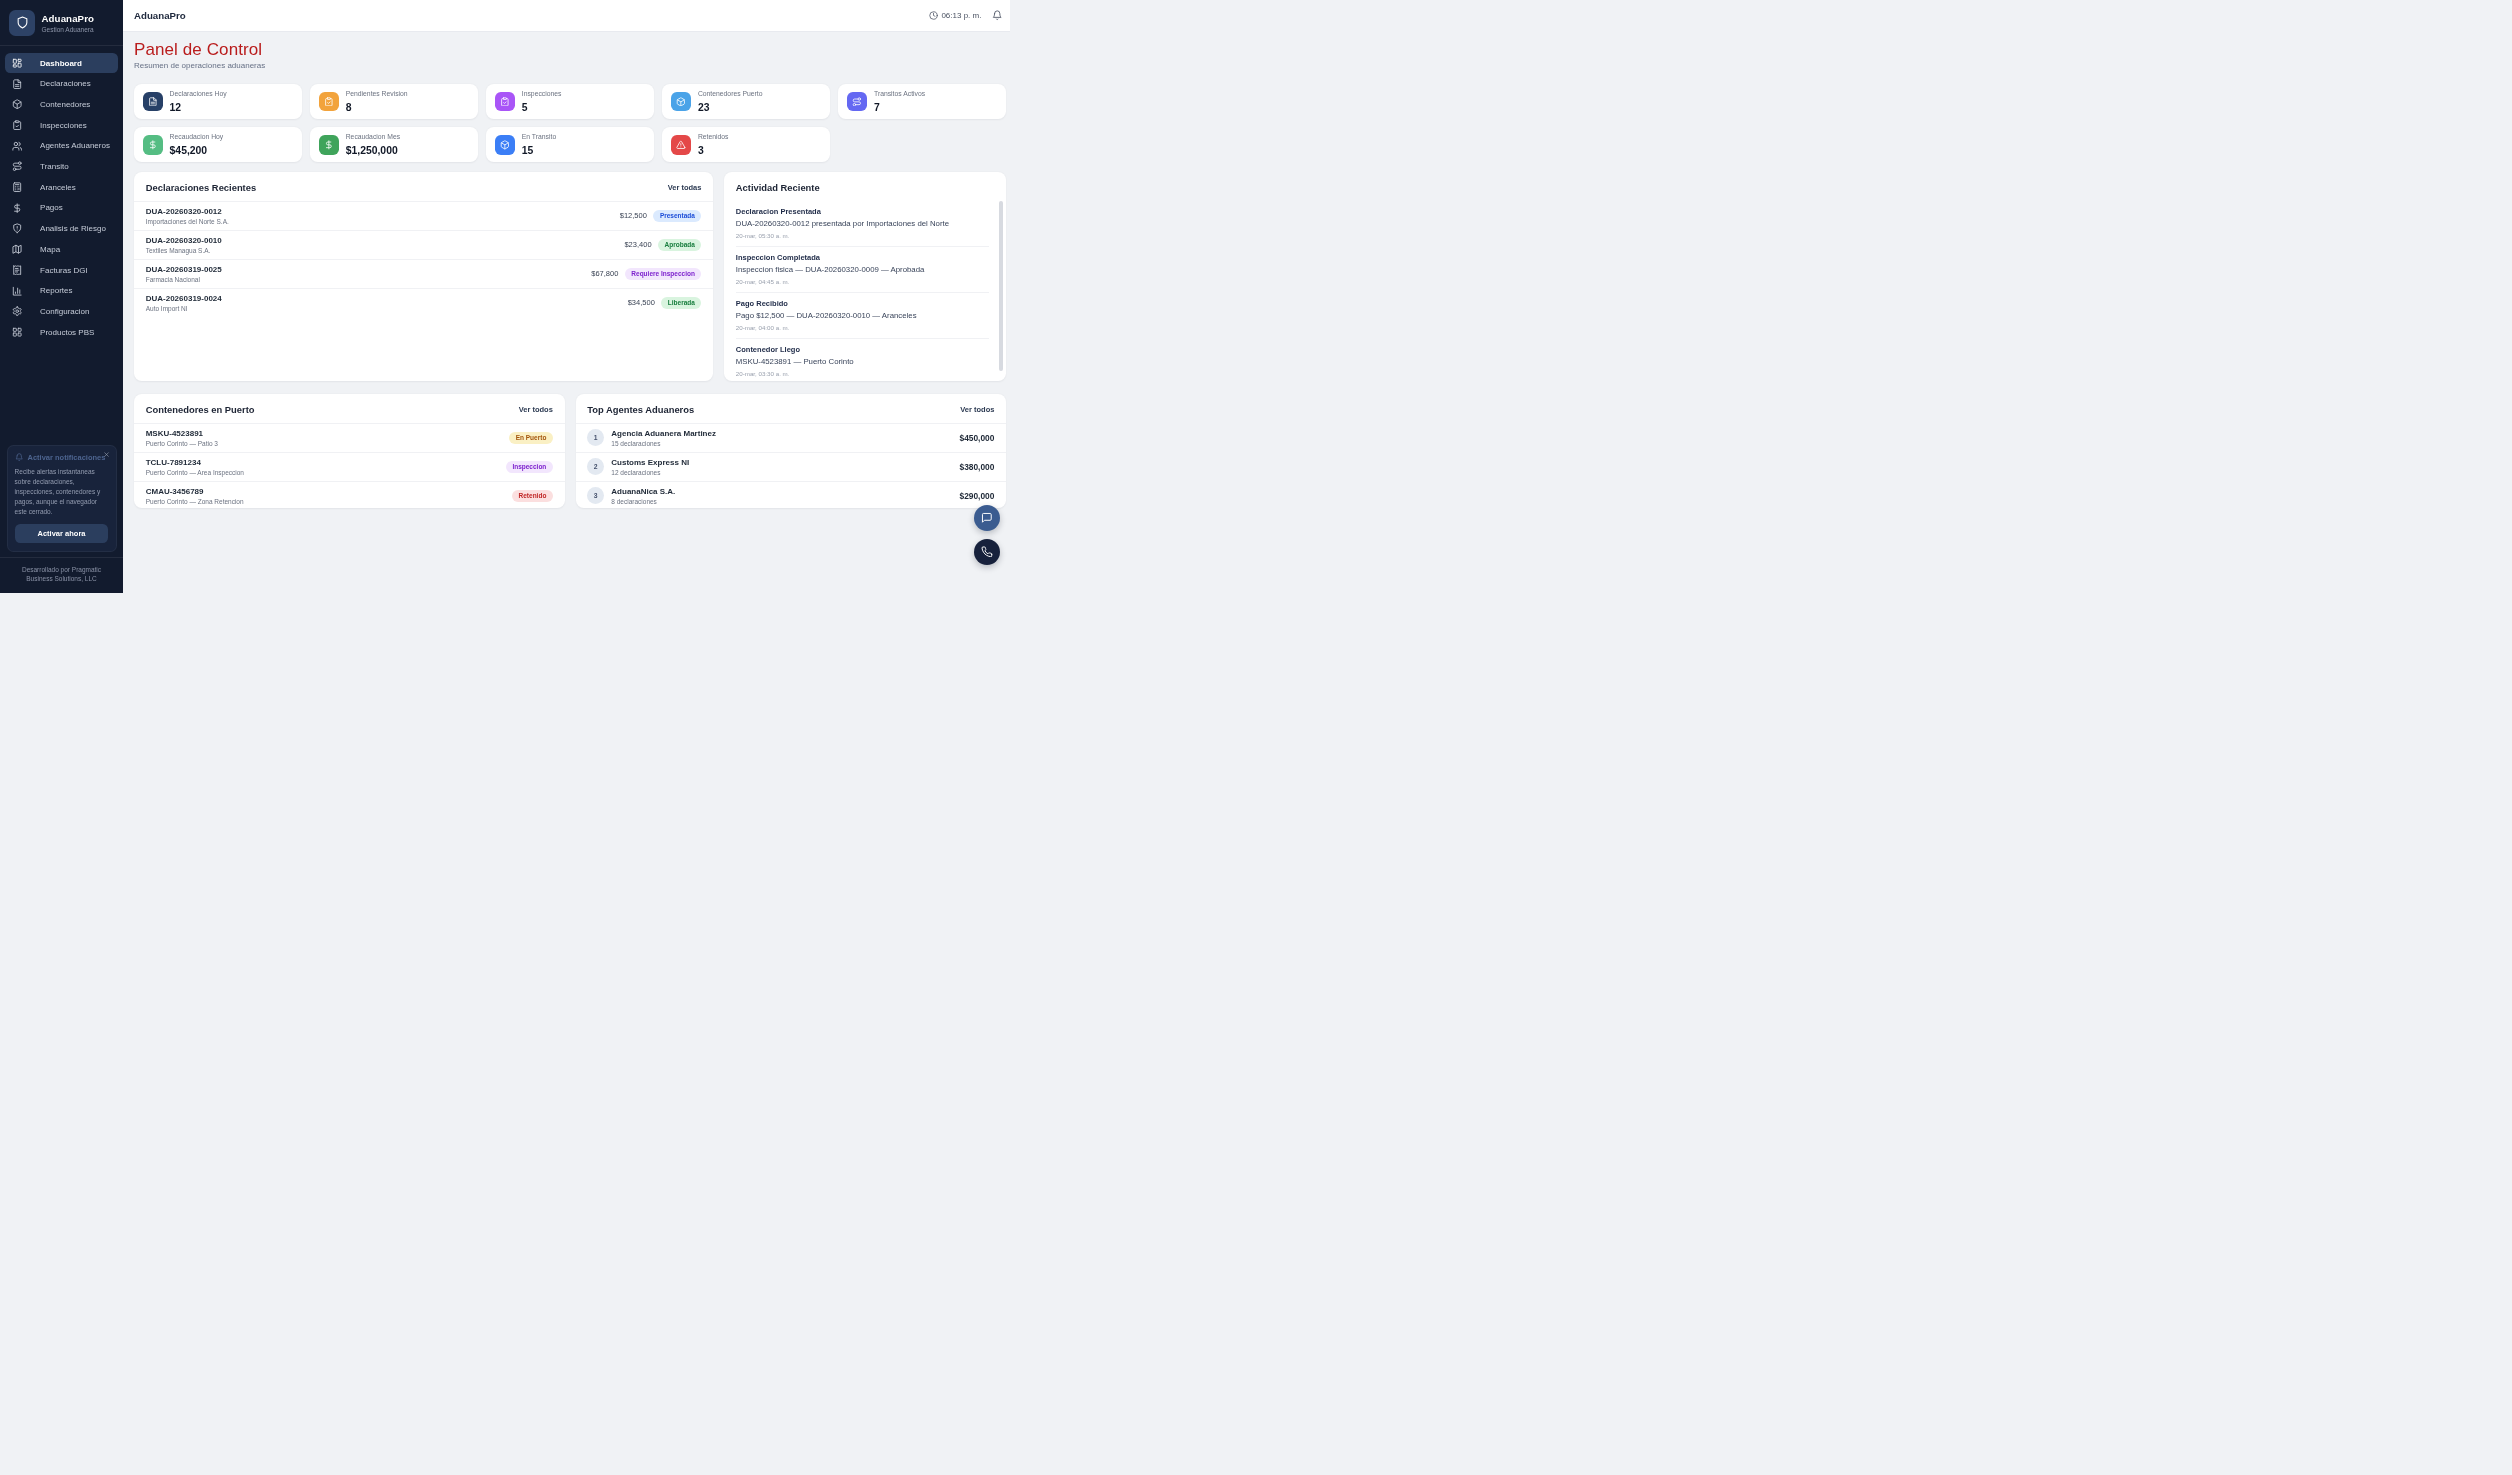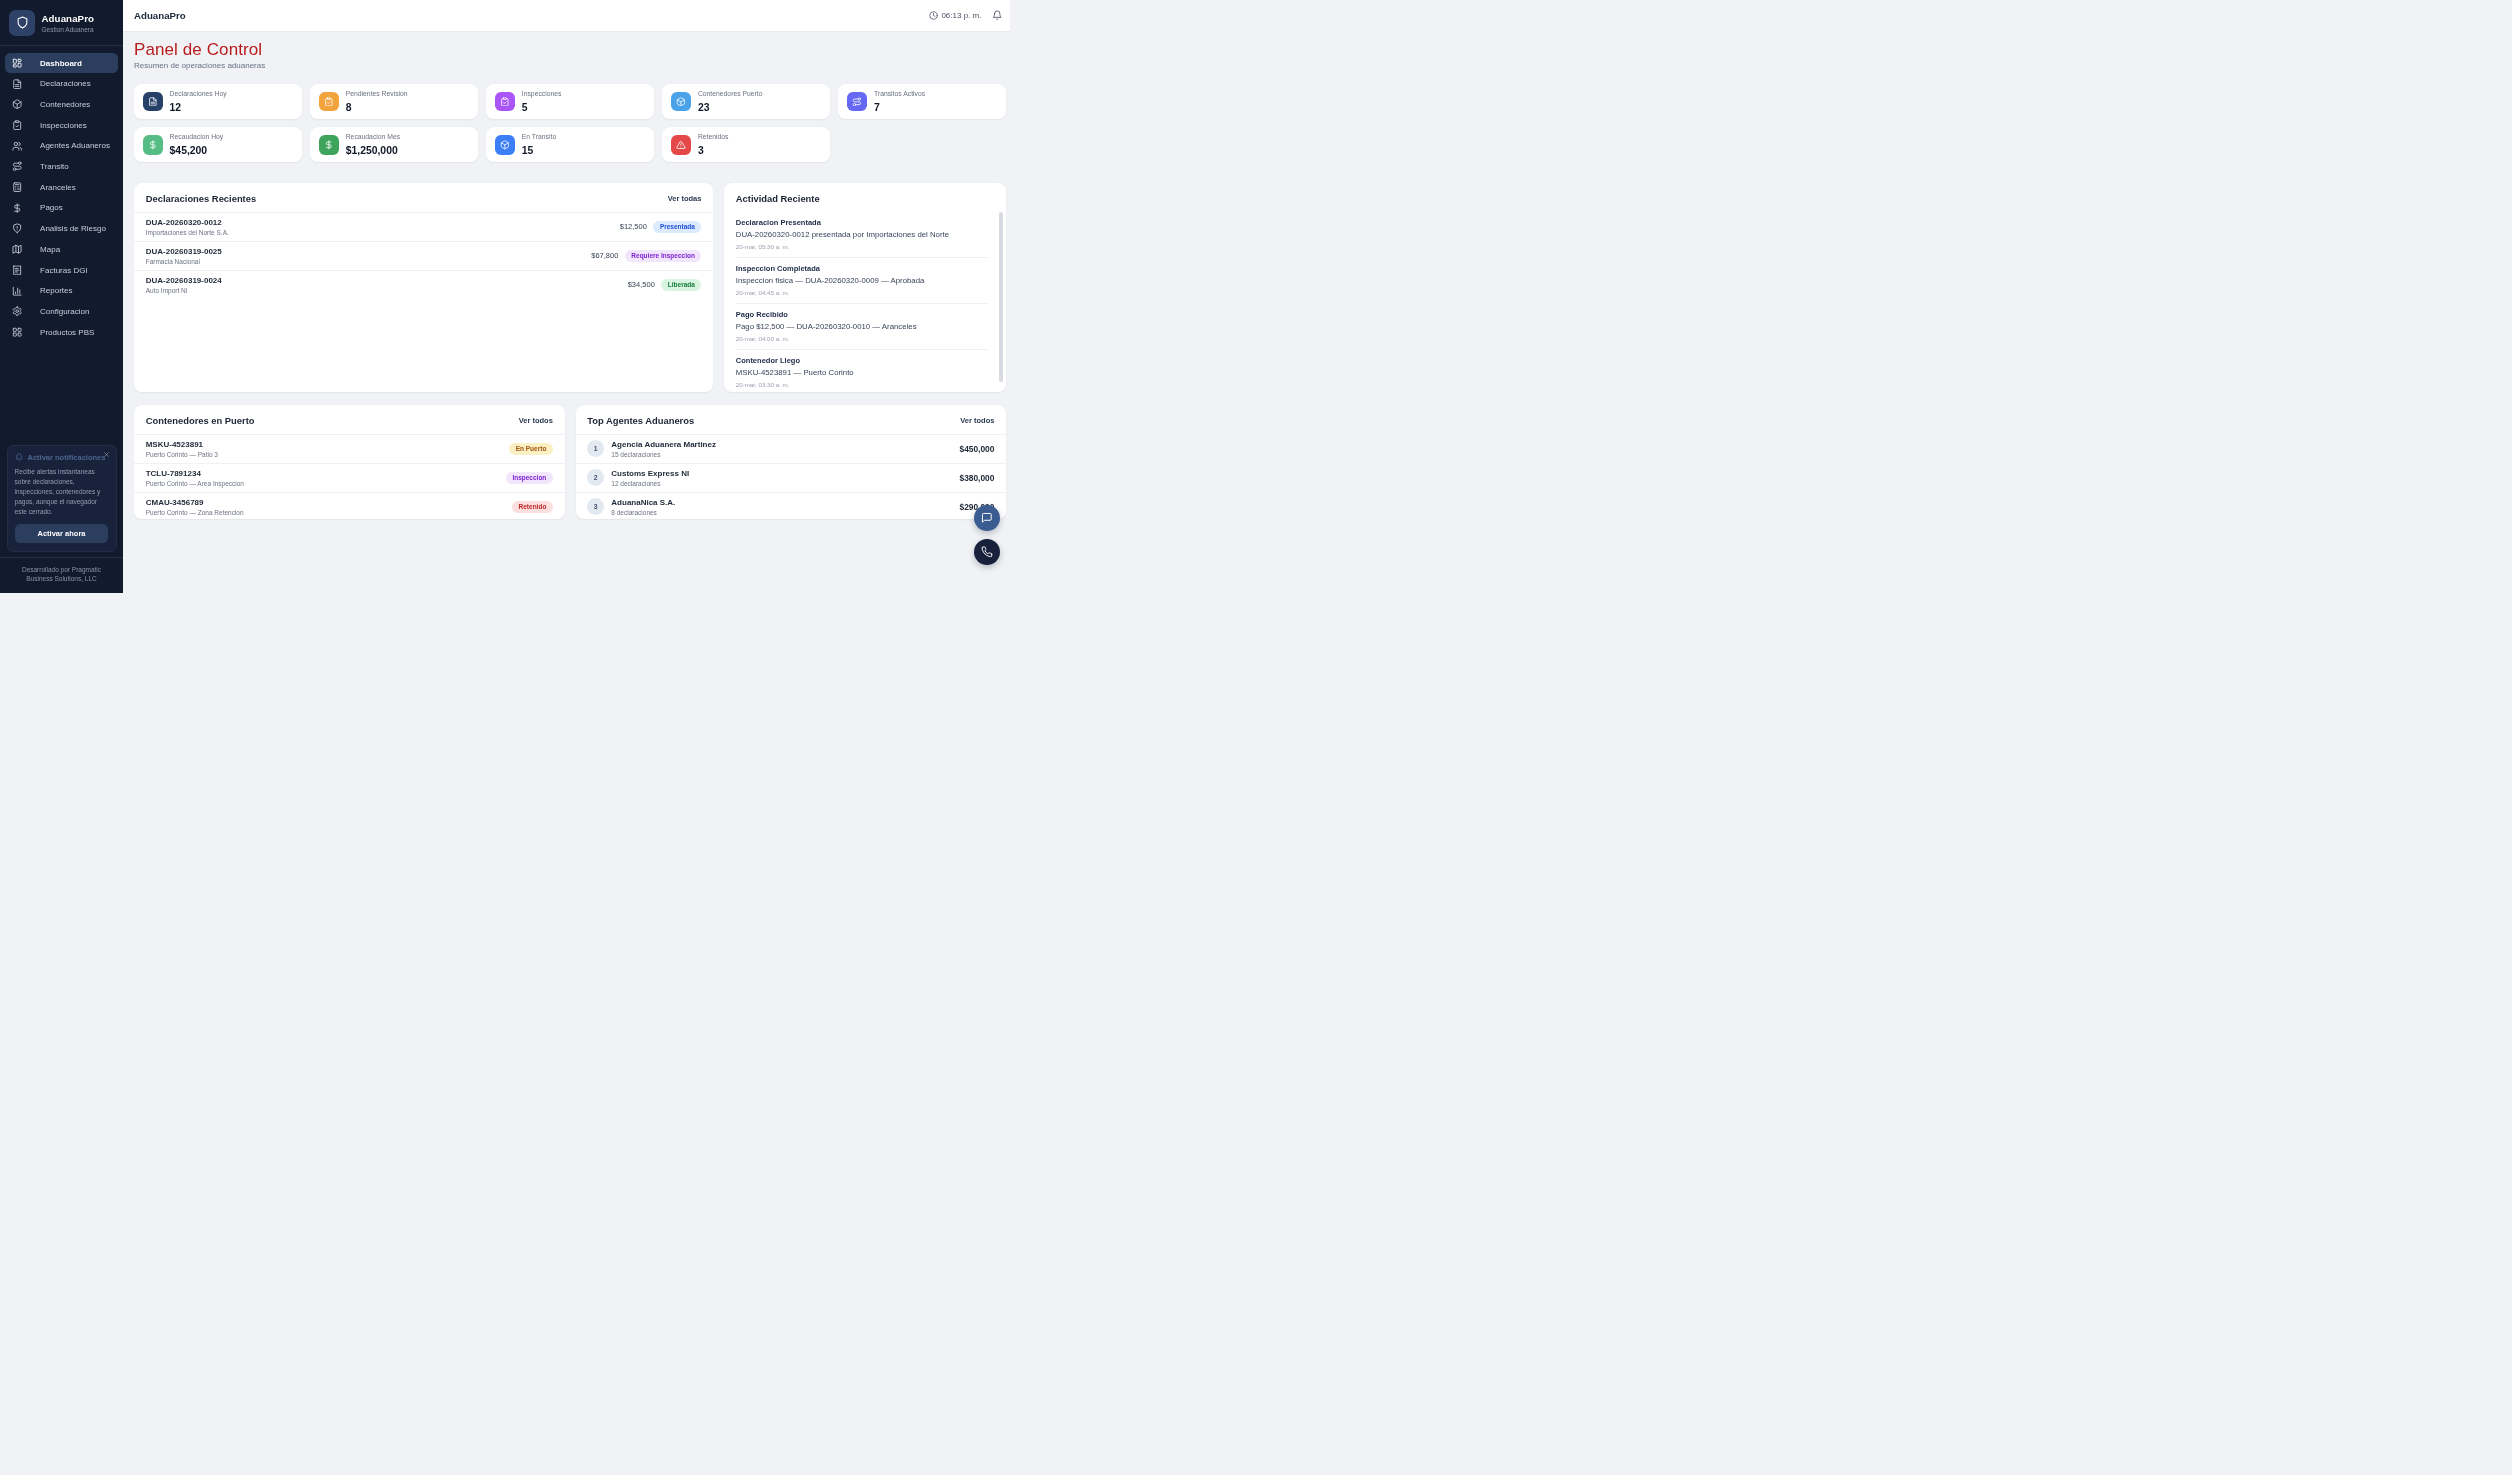--- a/index.html
+++ b/index.html
@@ -41,21 +41,21 @@
   .page-title { font-size:17px; font-weight:400; color:#b91c1c; letter-spacing:0.1px; }
   .page-sub { font-size:8px; color:#667085; margin-top:1px; }
 
   .stats { display:grid; grid-template-columns:repeat(5,1fr); gap:8.4px; margin-top:13.6px; }
   .stat-card { background:#fff; border-radius:7.8px; box-shadow:0 0.6px 1.9px rgba(16,24,40,.06); padding:7.8px 9px; height:35px; display:flex; align-items:center; gap:7.1px; }
   .stat-tile { width:19.5px; height:19.5px; border-radius:5.8px; display:flex; align-items:center; justify-content:center; color:#fff; flex:none; }
   .stat-tile svg { width:9.7px; height:9.7px; }
   .stat-label { font-size:6.8px; color:#6b7280; }
   .stat-value { font-size:10.4px; font-weight:700; color:#111827; margin-top:5px; }
 
-  .mid { display:grid; grid-template-columns:1fr 282px; gap:11px; margin-top:21px; }
+  .mid { display:grid; grid-template-columns:1fr 282px; gap:11px; margin-top:10px; }
   .panel { background:#fff; border-radius:7.8px; box-shadow:0 0.6px 1.9px rgba(16,24,40,.06); overflow:hidden; position:relative; }
   .panel-head { display:flex; align-items:center; justify-content:space-between; padding:9.7px 11.7px 7.8px; }
   .panel-title { font-size:9.4px; font-weight:700; color:#1d2434; }
   .panel-link { font-size:7.5px; font-weight:600; color:#2c3a52; cursor:pointer; }
   .decl-panel { height:209px; }
   .decl-row { display:flex; align-items:center; justify-content:space-between; padding:5.8px 11.7px; border-top:0.6px solid #f0f1f4; height:29px; cursor:pointer; }
   .row-id { font-size:8px; font-weight:700; color:#1f2937; }
   .row-sub { font-size:6.5px; color:#6b7280; margin-top:1.9px; }
   .row-right { display:flex; align-items:center; gap:6.5px; }
   .row-amount { font-size:7.5px; font-weight:500; color:#3a4354; }
@@ -434,20 +434,30 @@
           <div>
 
           <div class="decl-row">
                 <div>
                   <div class="row-id">DUA-20260320-0012</div>
                   <div class="row-sub">Importaciones del Norte S.A.</div>
                 </div>
                 <div class="row-right">
                   <span class="row-amount">$12,500</span>
                   <span class="badge" style="background: rgb(219, 234, 254); color: rgb(29, 78, 216);">Presentada</span>
+                </div>
+              </div>
+              <div class="decl-row">
+                <div>
+                  <div class="row-id">DUA-20260320-0010</div>
+                  <div class="row-sub">Textiles Managua S.A.</div>
+                </div>
+                <div class="row-right">
+                  <span class="row-amount">$23,400</span>
+                  <span class="badge" style="background: rgb(217, 244, 223); color: rgb(23, 125, 61);">Aprobada</span>
                 </div>
               </div>
               <div class="decl-row">
                 <div>
                   <div class="row-id">DUA-20260319-0025</div>
                   <div class="row-sub">Farmacia Nacional</div>
                 </div>
                 <div class="row-right">
                   <span class="row-amount">$67,800</span>
                   <span class="badge" style="background: rgb(242, 230, 253); color: rgb(126, 34, 206);">Requiere Inspeccion</span>

